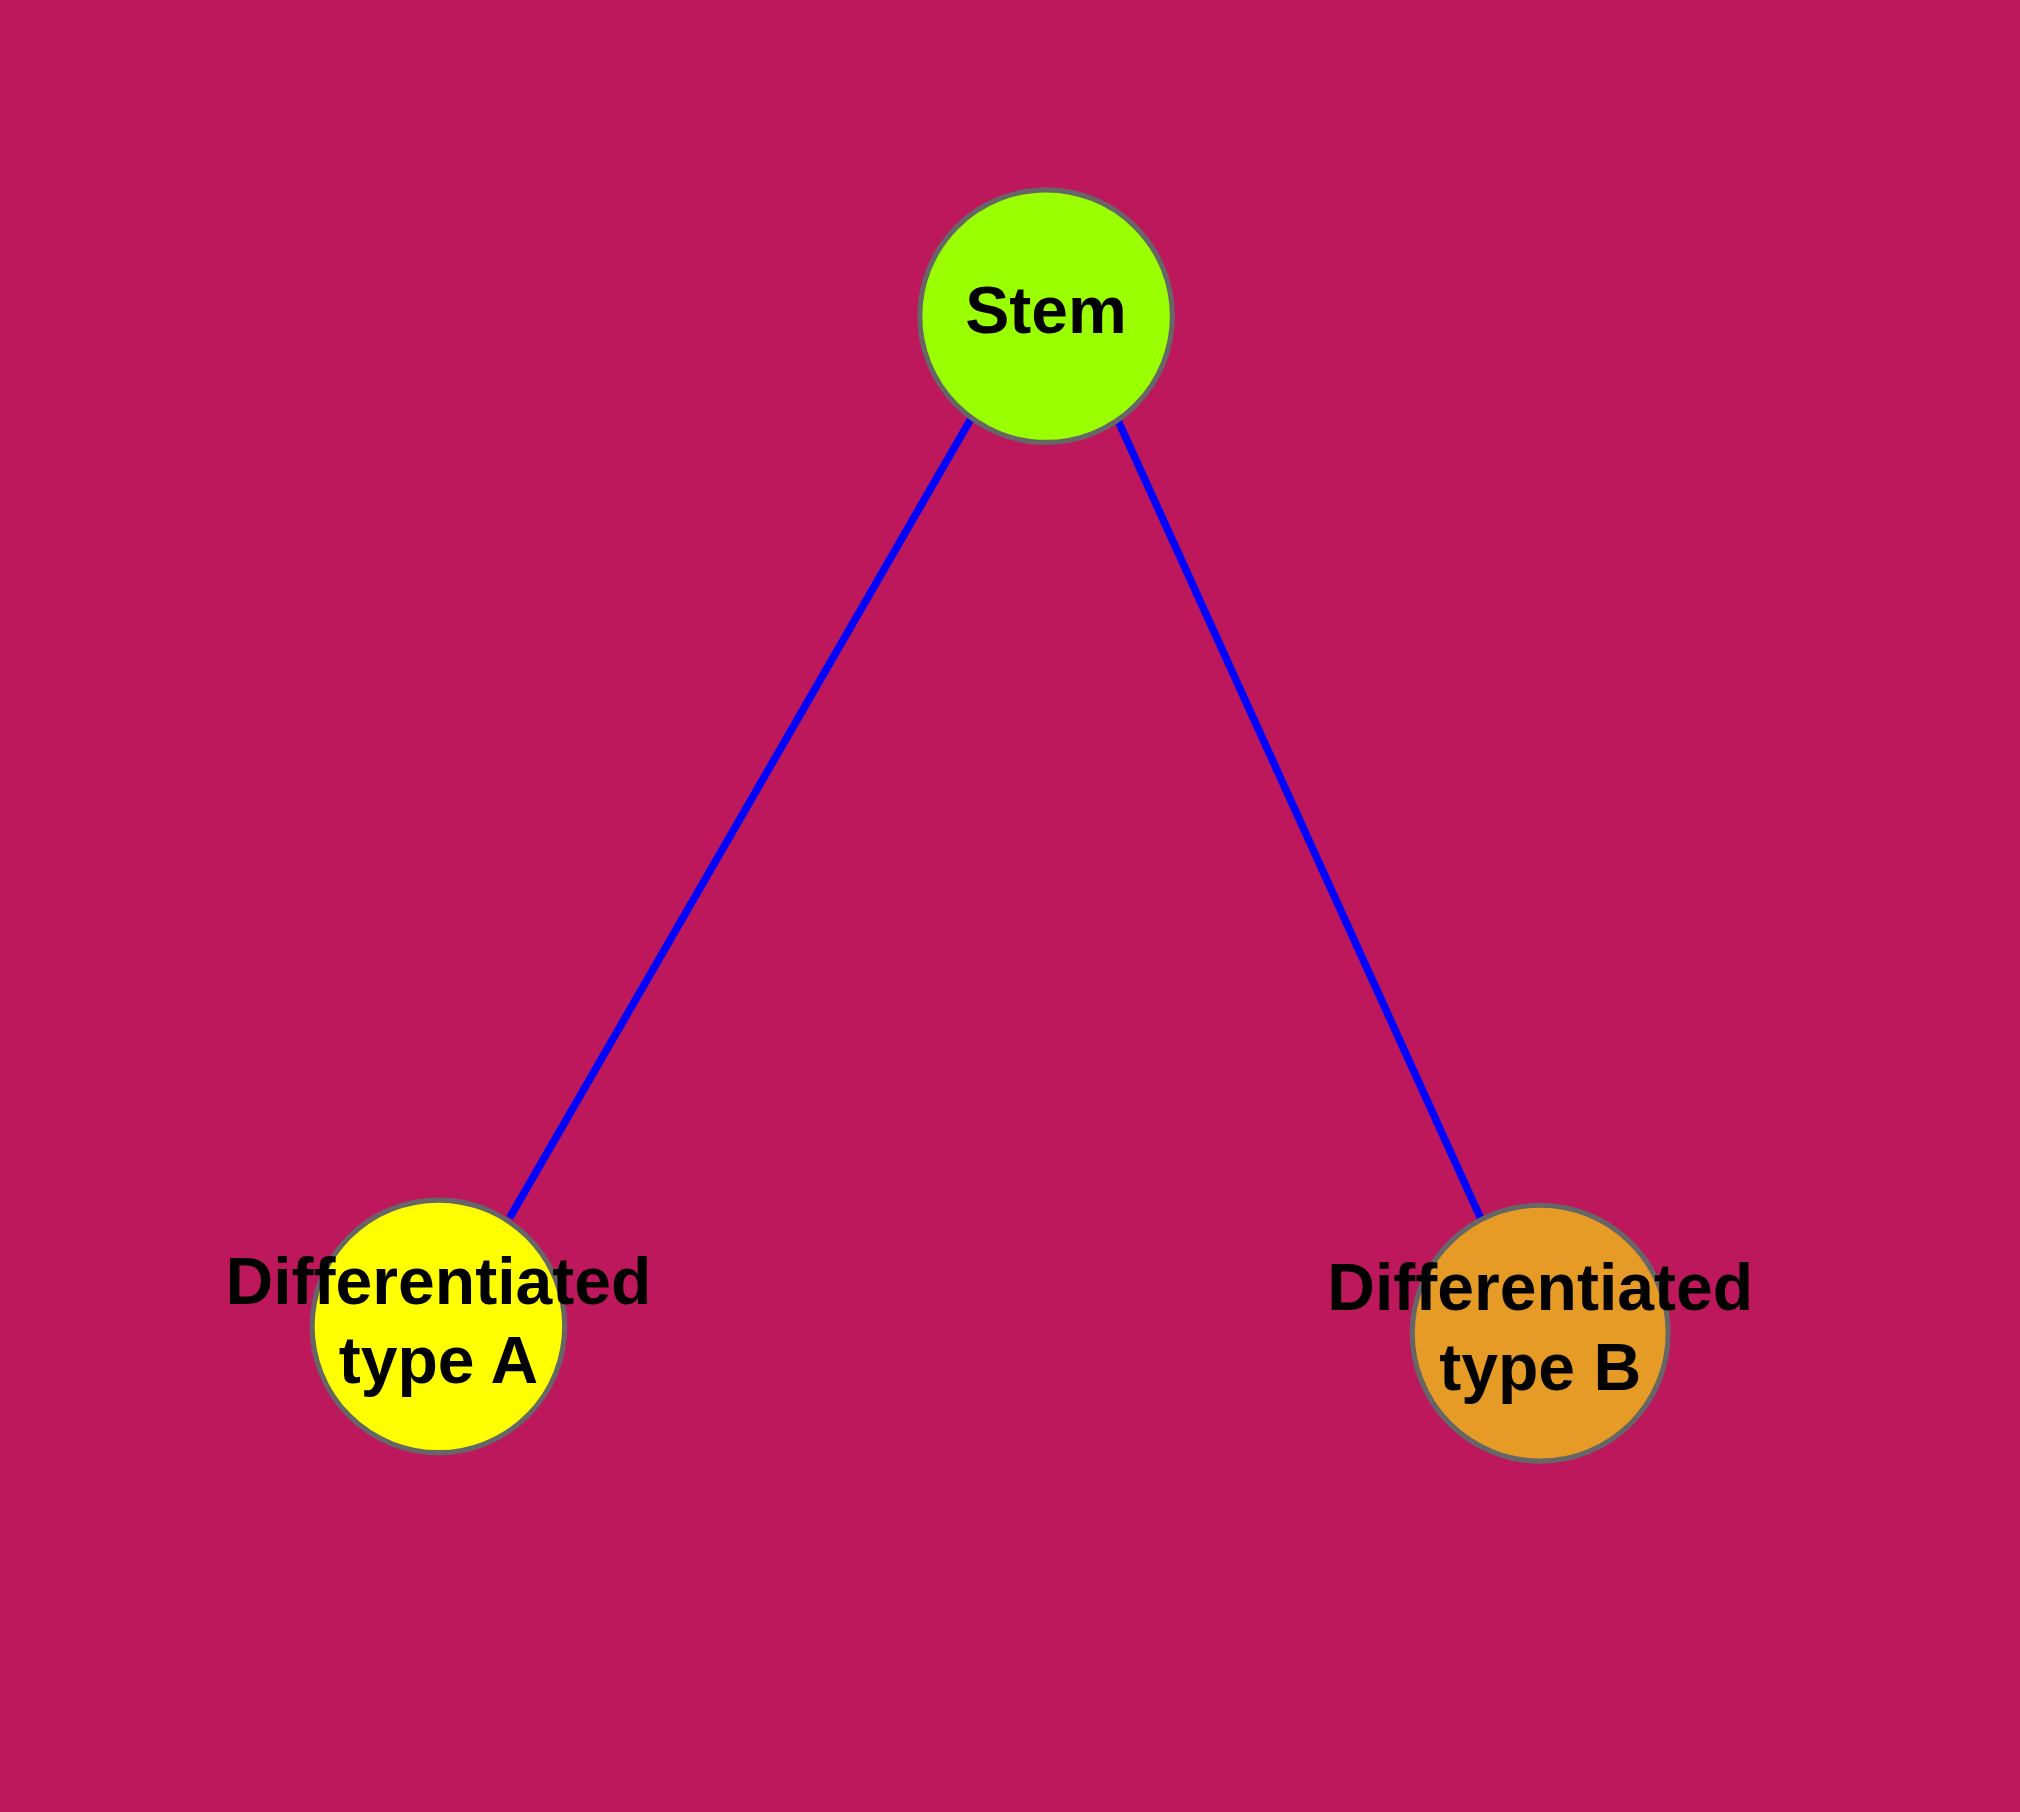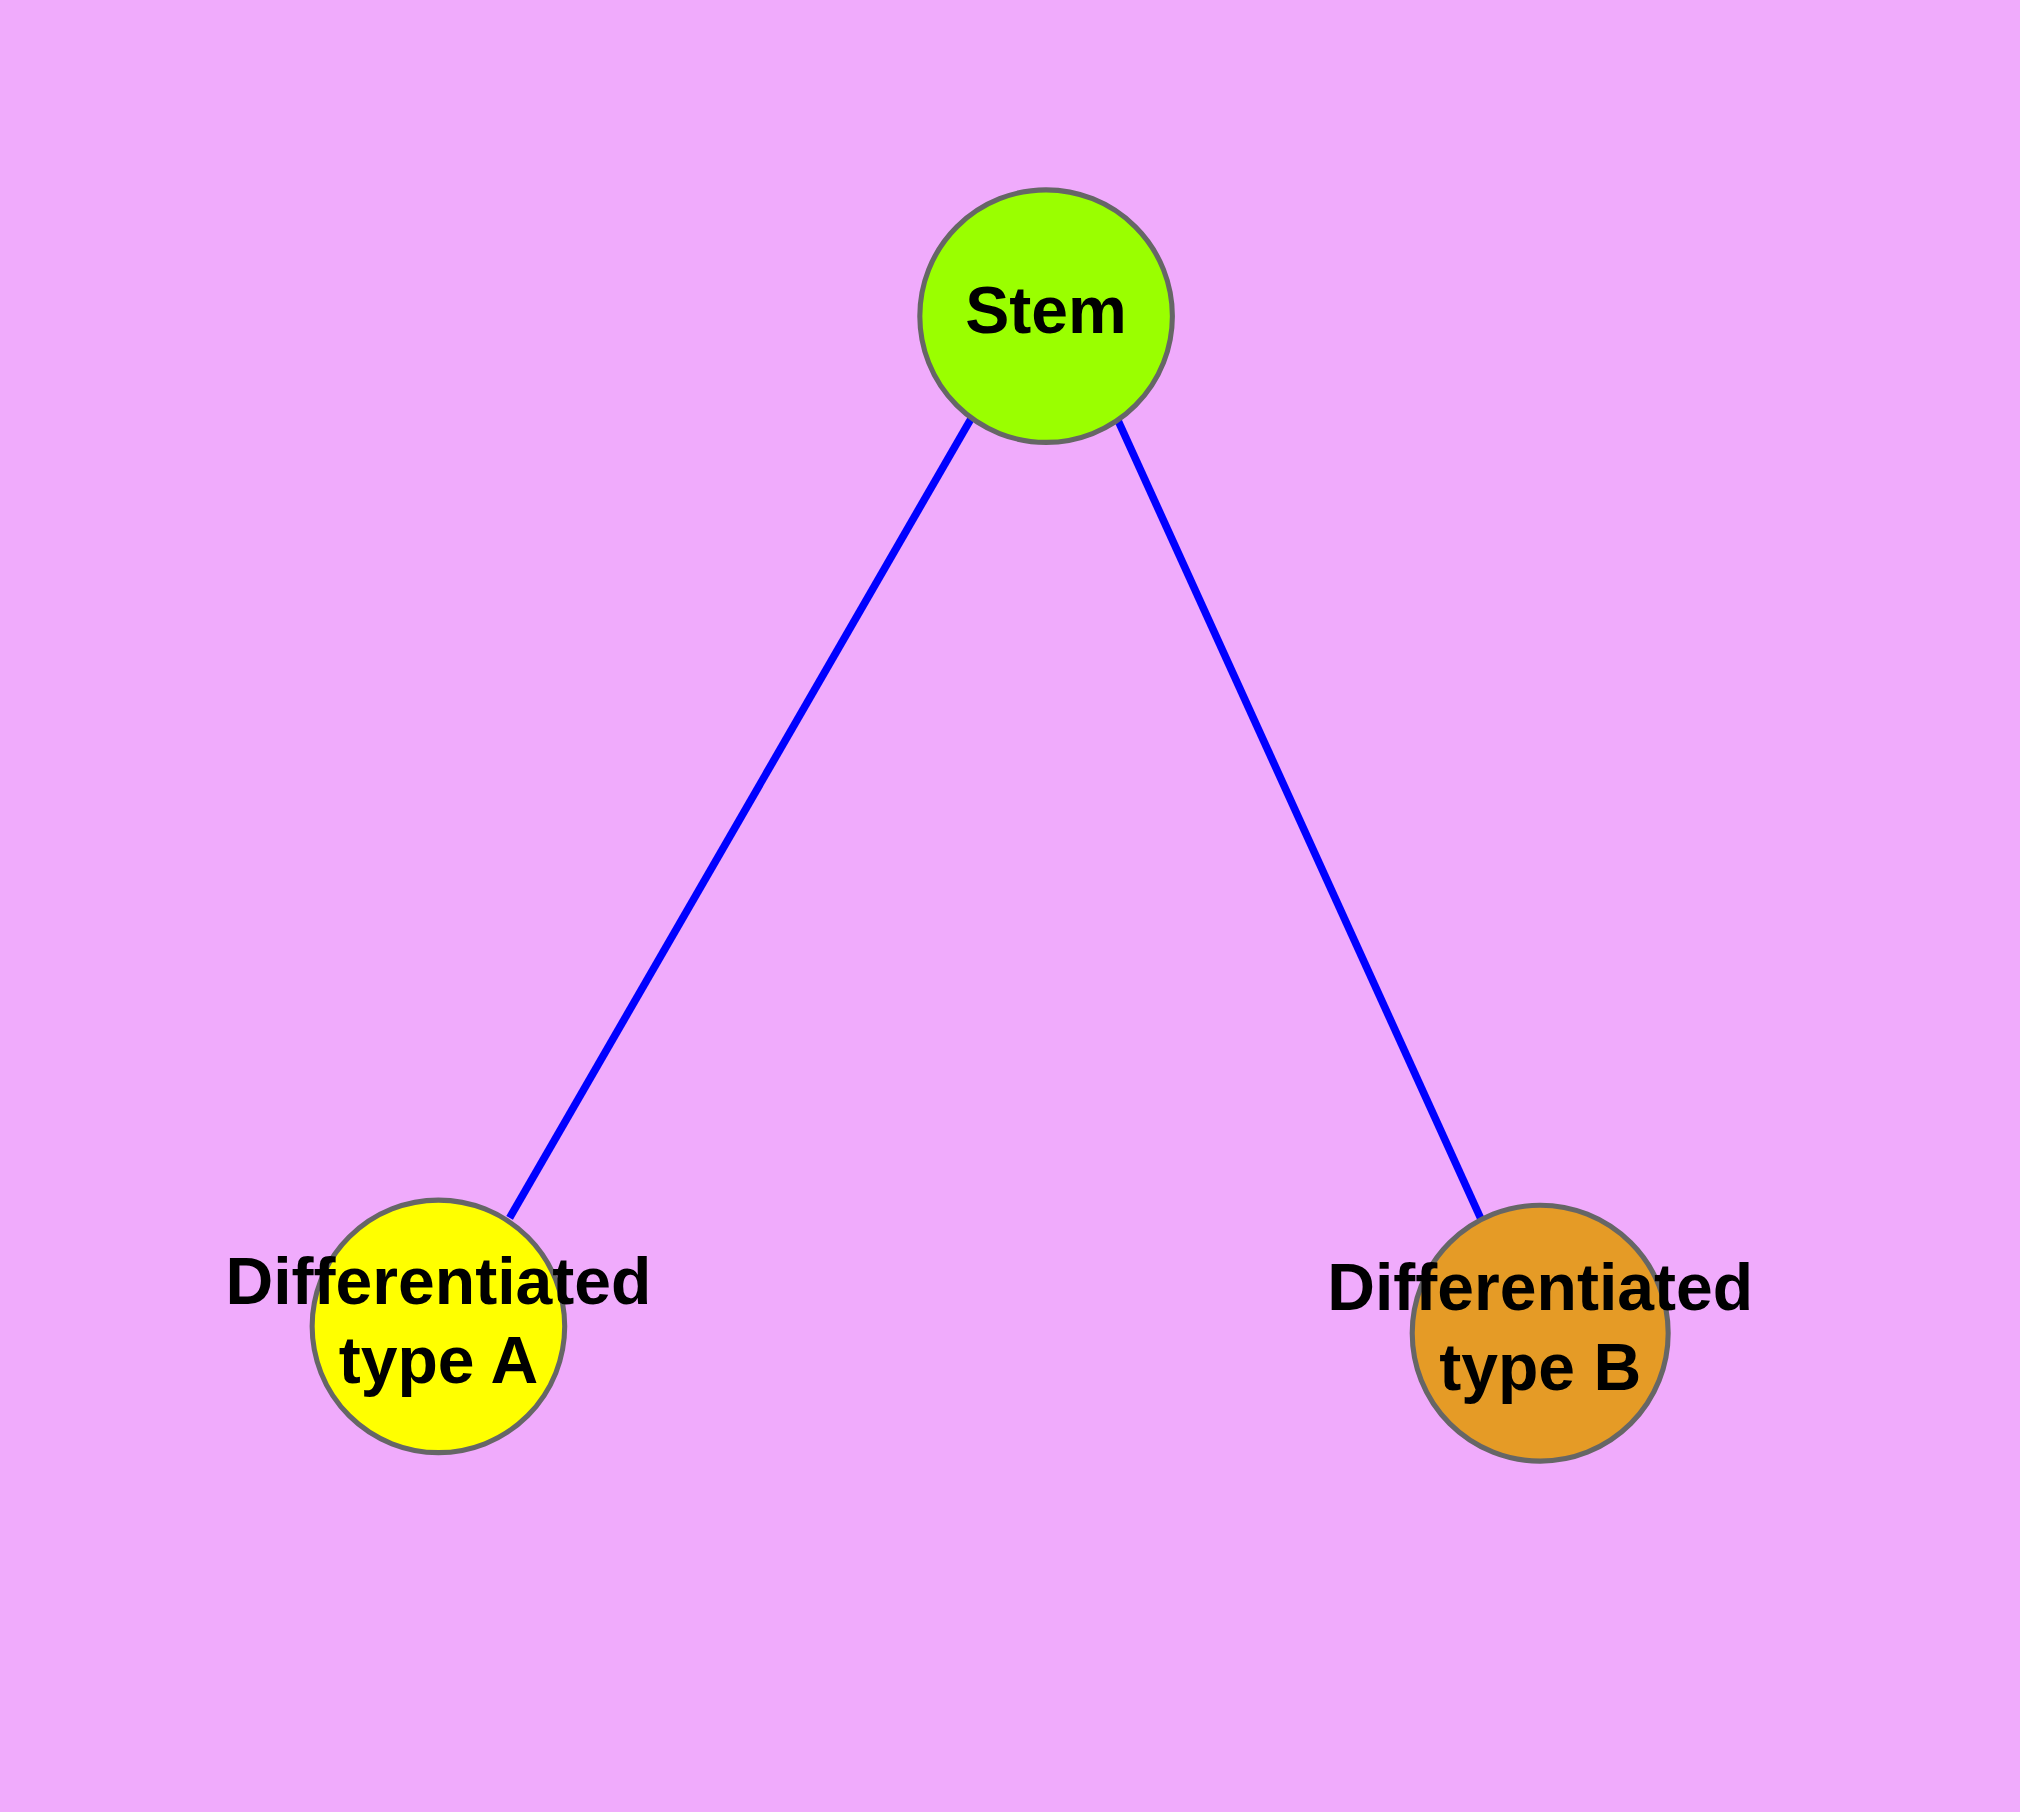--- a/index.html
+++ b/index.html
@@ -6,21 +6,21 @@
   html, body {
     margin: 0;
     padding: 0;
     background: #ffffff;
   }
   #canvas {
     position: relative;
     width: 2021px;
     height: 1812px;
     overflow: hidden;
-    background: #f0abfc;
+    background: #be185d;
     font-family: "Liberation Sans", sans-serif;
   }
   #graph-svg {
     position: absolute;
     left: 0;
     top: 0;
     width: 2021px;
     height: 1812px;
     display: block;
   }

